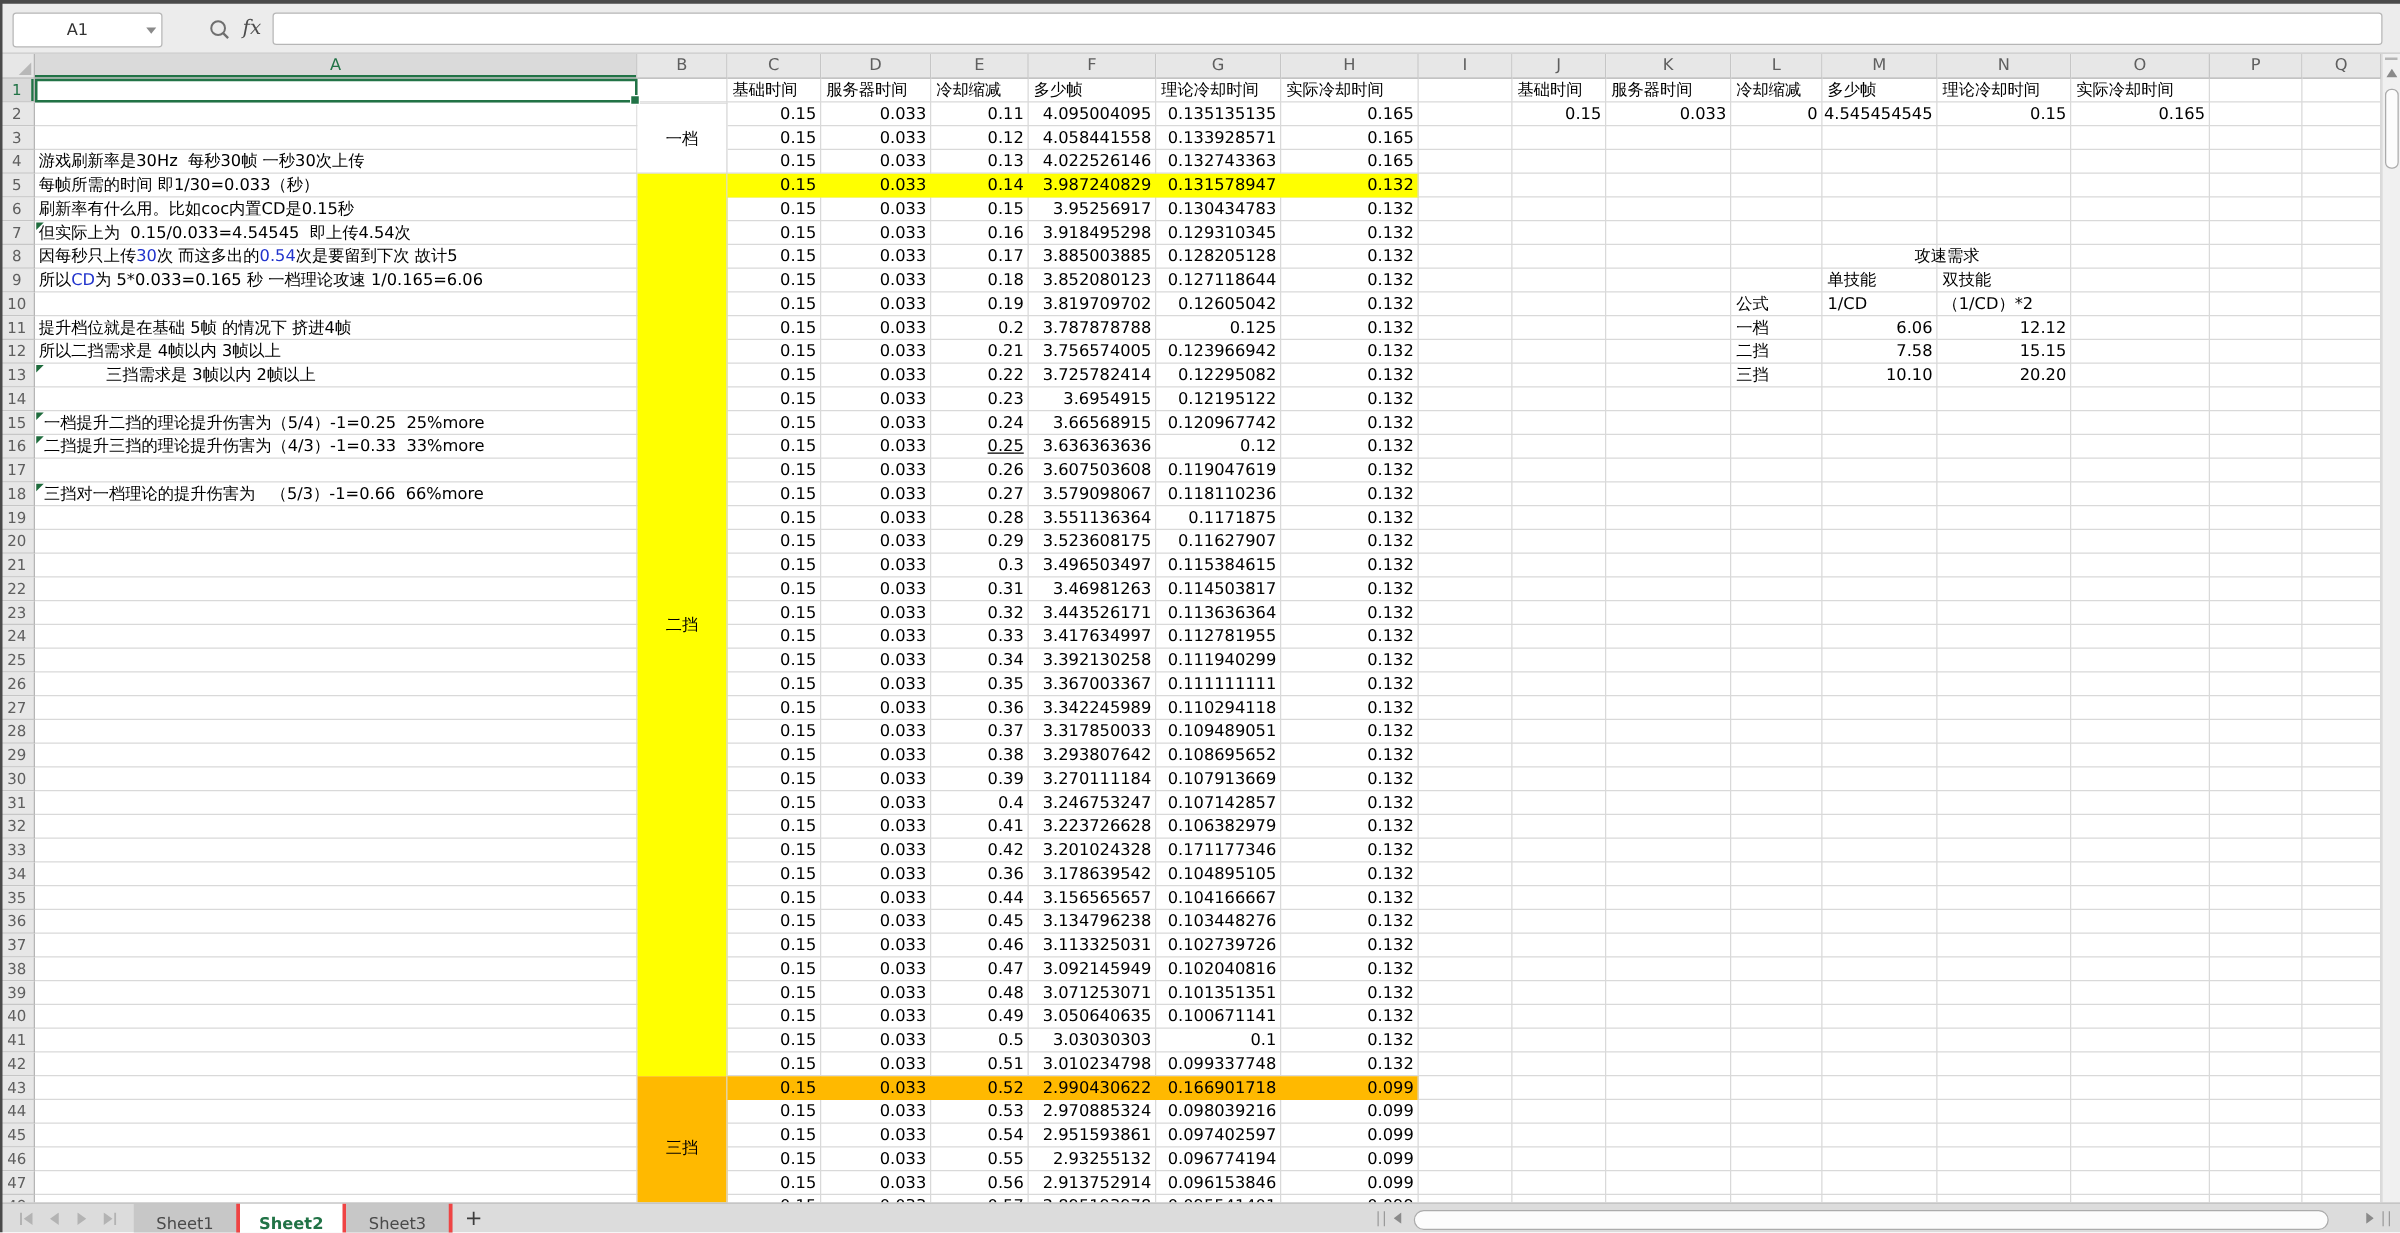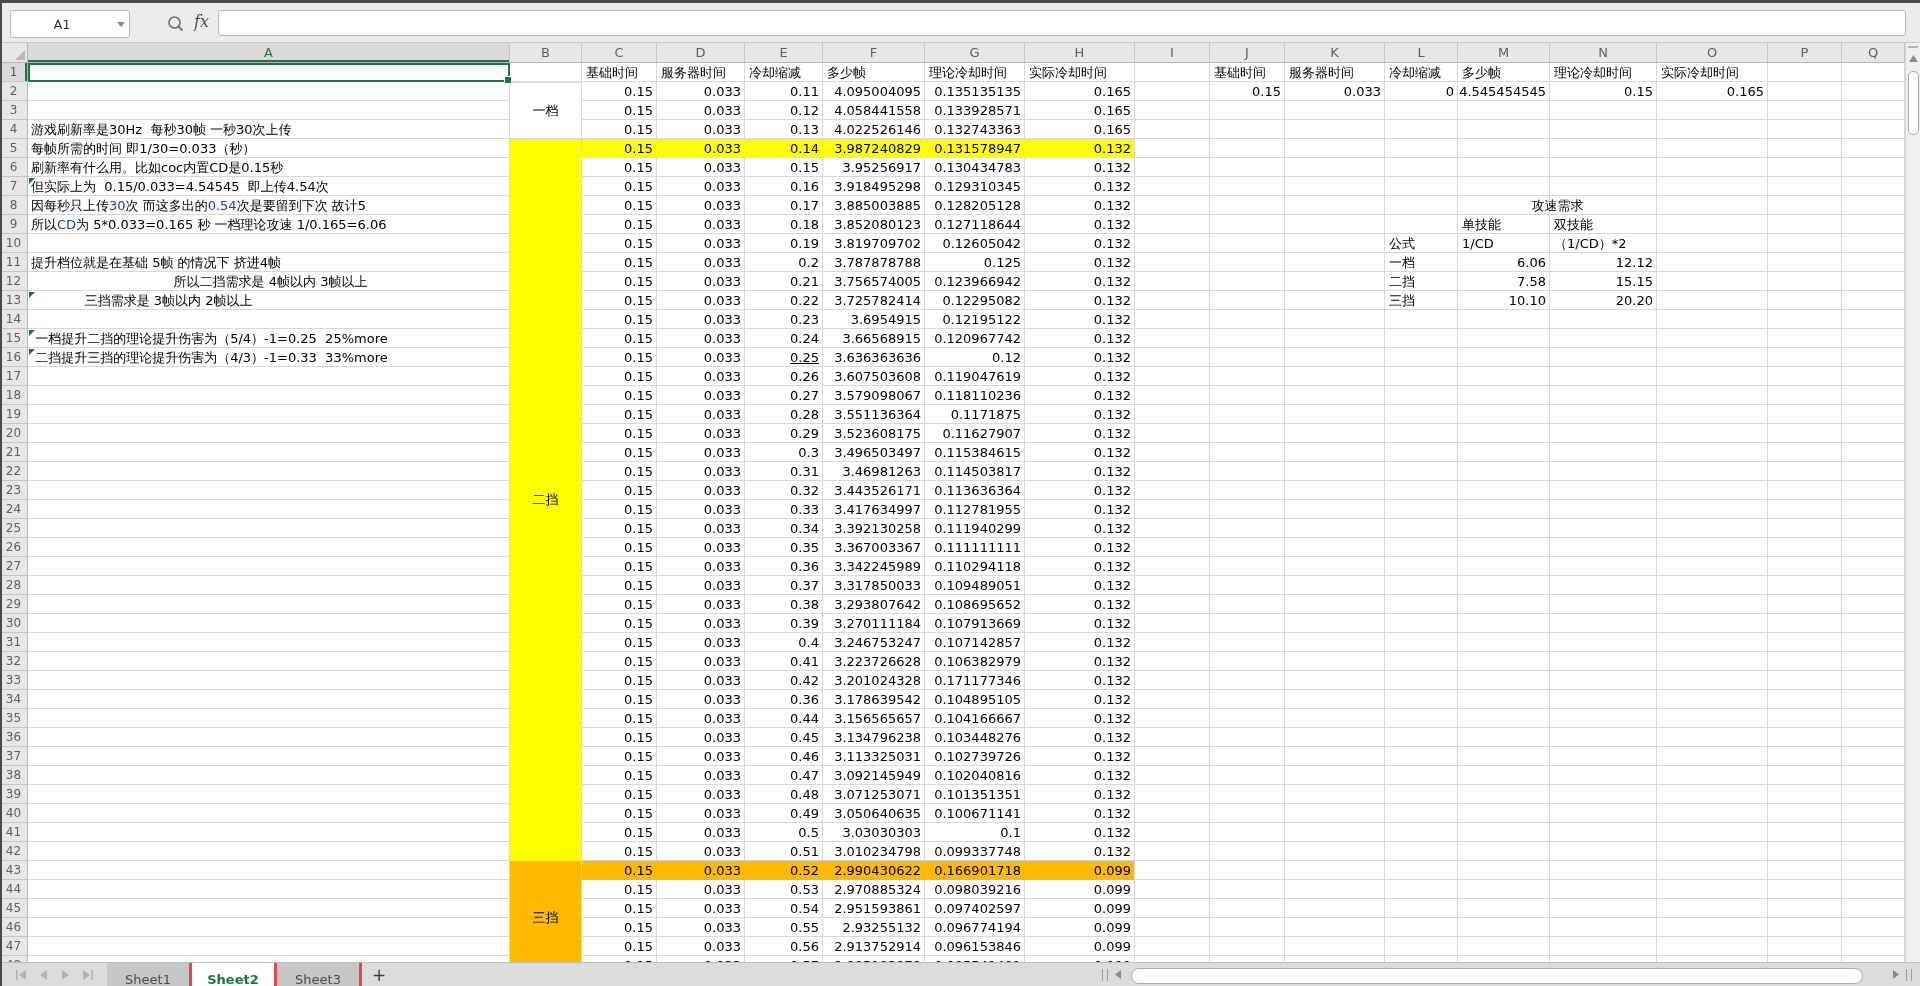--- a/index.html
+++ b/index.html
@@ -548,24 +548,25 @@
       <div class="abs cell txt" style="left: 1385px; top: 291px; width: 73px; height: 19px;">三挡</div>
       <div class="abs cell num" style="left: 1458px; top: 291px; width: 92px; height: 19px;">10.10</div>
       <div class="abs cell num" style="left: 1550px; top: 291px; width: 107px; height: 19px;">20.20</div>
       <div class="abs cell txt note" style="left: 28px; top: 120px; width: 482px; height: 19px;"><span>游戏刷新率是30Hz  每秒30帧 一秒30次上传</span></div>
       <div class="abs cell txt note" style="left: 28px; top: 139px; width: 482px; height: 19px;"><span>每帧所需的时间 即1/30=0.033（秒）</span></div>
       <div class="abs cell txt note" style="left: 28px; top: 158px; width: 482px; height: 19px;"><span>刷新率有什么用。比如coc内置CD是0.15秒</span></div>
       <div class="abs cell txt note" style="left: 28px; top: 177px; width: 482px; height: 19px;"><span>但实际上为  0.15/0.033=4.54545  即上传4.54次</span><i class="marker"></i></div>
       <div class="abs cell txt note" style="left: 28px; top: 196px; width: 482px; height: 19px;"><span>因每秒只上传</span><span class="blue">30</span><span>次 而这多出的</span><span class="blue">0.54</span><span>次是要留到下次 故计5</span></div>
       <div class="abs cell txt note" style="left: 28px; top: 215px; width: 482px; height: 19px;"><span>所以</span><span class="blue">CD</span><span>为 5*0.033=0.165 秒 一档理论攻速 1/0.165=6.06</span></div>
       <div class="abs cell txt note" style="left: 28px; top: 253px; width: 482px; height: 19px;"><span>提升档位就是在基础 5帧 的情况下 挤进4帧</span></div>
-      <div class="abs cell txt note" style="left: 28px; top: 272px; width: 482px; height: 19px; justify-content: center;"><span>所以二挡需求是 4帧以内 3帧以上</span></div>
+      <div class="abs cell txt note" style="left: 28px; top: 272px; width: 482px; height: 19px;"><span>所以二挡需求是 4帧以内 3帧以上</span></div>
       <div class="abs cell txt note" style="left: 28px; top: 291px; width: 482px; height: 19px;"><span>             三挡需求是 3帧以内 2帧以上</span><i class="marker"></i></div>
       <div class="abs cell txt note" style="left: 28px; top: 329px; width: 482px; height: 19px;"><span> 一档提升二挡的理论提升伤害为（5/4）-1=0.25  25%more</span><i class="marker"></i></div>
       <div class="abs cell txt note" style="left: 28px; top: 348px; width: 482px; height: 19px;"><span> 二挡提升三挡的理论提升伤害为（4/3）-1=0.33  33%more</span><i class="marker"></i></div>
+      <div class="abs cell txt note" style="left: 28px; top: 386px; width: 482px; height: 19px;"><span> 三挡对一档理论的提升伤害为   （5/3）-1=0.66  66%more</span><i class="marker"></i></div>
       <div class="abs selbox" style="left: 28px; top: 63px; width: 482px; height: 19px;"></div>
     </div>
 
   <div class="vscroll">
     <div class="vsplit"></div>
     <svg class="varrow" width="9" height="7" viewBox="0 0 9 7">
       <polygon points="4.5,0 9,7 0,7" fill="#8a8a8a"></polygon>
     </svg>
     <div class="vthumb"></div>
   </div>

